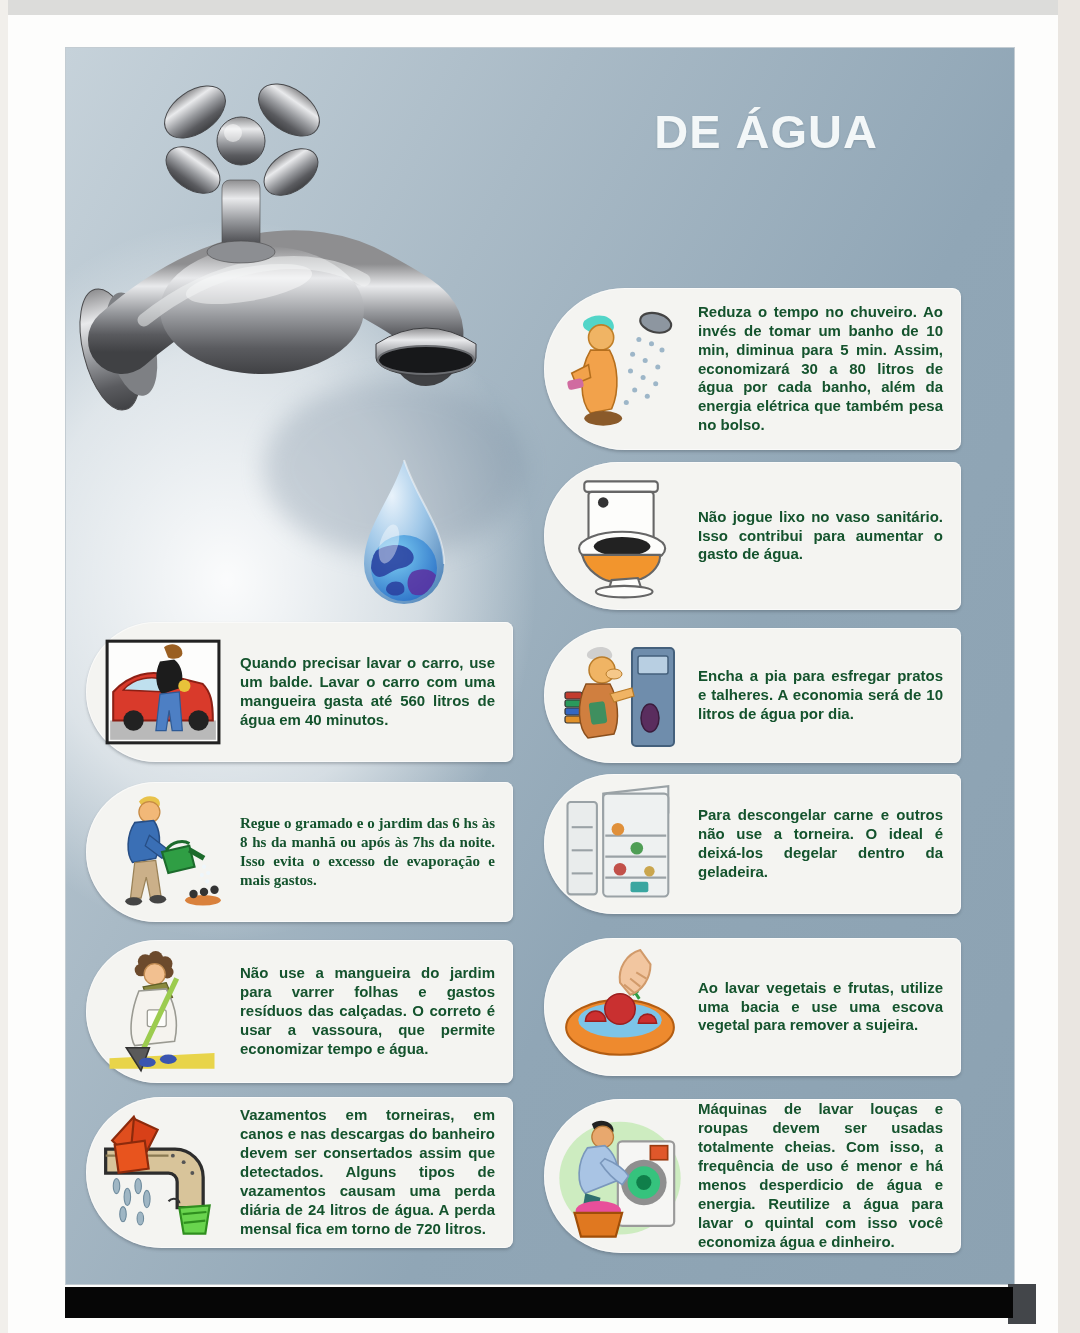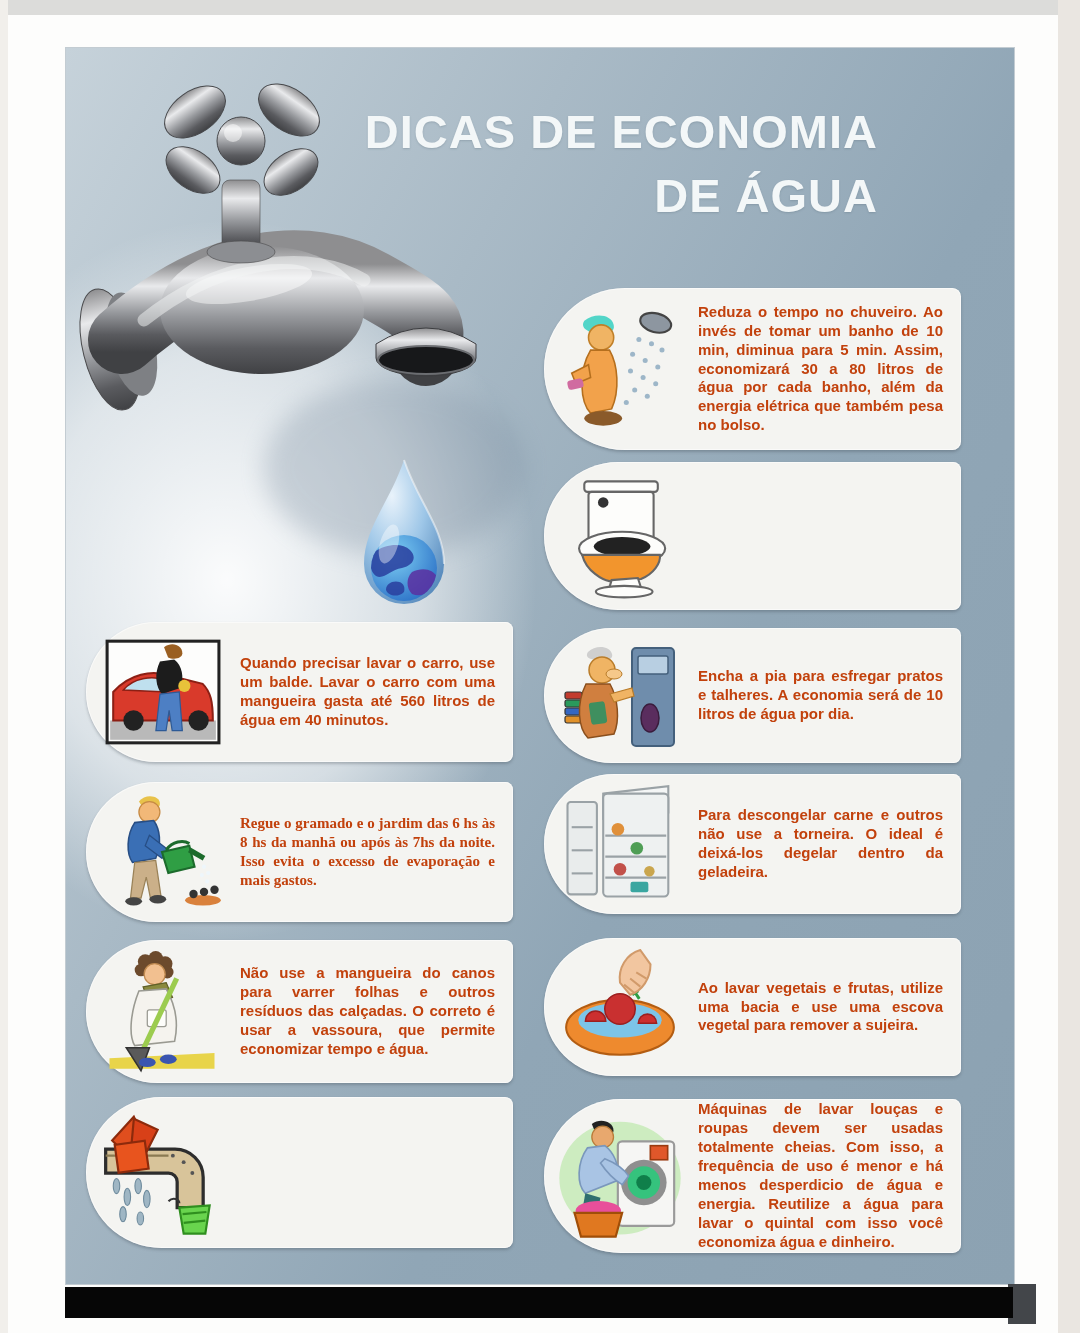--- a/index.html
+++ b/index.html
@@ -18,21 +18,21 @@
   .title{position:absolute;top:52px;right:136px;text-align:right;color:#f3f7f8;
     font-weight:bold;font-size:47px;line-height:64px;letter-spacing:1px;white-space:nowrap;
     text-shadow:0 1px 2px rgba(70,90,105,.25);}
   .faucet-wrap{position:absolute;left:-2px;top:0;width:492px;height:572px;}
   
   .tip{position:absolute;background:#f4f4f1;border-radius:85px 9px 9px 85px;
     box-shadow:0 2px 3px rgba(55,65,75,.3), inset 0 0 0 1px rgba(255,255,255,.55);
     display:flex;align-items:center;}
   .tip .art{flex:0 0 152px;display:flex;justify-content:center;align-items:center;}
   .tip .txt{flex:1;margin:0;padding:8px 18px 8px 2px;font-size:15px;font-weight:bold;
-    color:#c2410c;text-align:justify;line-height:1.26;}
+    color:#14532d;text-align:justify;line-height:1.26;}
   
   .col-right{left:478px;width:417px;}
   .r0{top:240px;height:162px;} .r1{top:414px;height:148px;} .r2{top:580px;height:135px;}
   .r3{top:726px;height:140px;} .r4{top:890px;height:138px;} .r5{top:1051px;height:154px;}
   
   .col-left{left:20px;width:427px;}
   .l0{top:574px;height:140px;} .l1{top:734px;height:140px;font-family:Liberation Serif, serif;}
   .l2{top:892px;height:143px;} .l3{top:1049px;height:151px;}
   
   .footer-notch{position:absolute;left:1008px;top:1284px;width:28px;height:40px;background:#43464a;}
@@ -42,21 +42,20 @@
 </head>
 <body>
 
 <div class="top-bar"></div>
 <div class="left-strip"></div>
 <div class="right-strip"></div>
 
 <div class="poster">
 
   <div class="title">
-    <div>DICAS DE ECONOMIA</div>
     <div>DE ÁGUA</div>
   </div>
 
   <div class="faucet-wrap">
     <svg width="492" height="572" viewBox="0 0 492 572">
       <defs>
         <linearGradient id="met" x1="0" y1="0" x2="0" y2="1">
           <stop offset="0" stop-color="#8e8e90"></stop>
             <stop offset="0.25" stop-color="#e9eaec"></stop>
           <stop offset="0.55" stop-color="#97999d"></stop>
@@ -150,20 +149,21 @@
         <rect x="26" y="8" width="70" height="10" rx="3" fill="#fdfdfb" stroke="#666" stroke-width="2"></rect>
         <rect x="30" y="18" width="62" height="48" rx="3" fill="#fdfdfb" stroke="#666" stroke-width="2"></rect>
         <circle cx="44" cy="28" r="5" fill="#333"></circle>
         <ellipse cx="62" cy="72" rx="41" ry="16" fill="#fdfdfb" stroke="#666" stroke-width="2"></ellipse>
         <ellipse cx="62" cy="70" rx="27" ry="9" fill="#222"></ellipse>
         <path d="M 24 78 C 28 94 44 102 50 103 L 80 101 C 92 96 99 86 98 78 Z" fill="#f2952d" stroke="#666" stroke-width="2"></path>
         <path d="M 52 102 L 49 112 L 81 112 L 77 100 Z" fill="#fdfdfb" stroke="#666" stroke-width="2"></path>
         <ellipse cx="64" cy="113" rx="27" ry="5.5" fill="#fdfdfb" stroke="#666" stroke-width="2"></ellipse>
       </svg>
     </div>
+    <p class="txt">Não jogue lixo no vaso sanitário. Isso contribui para aumentar o gasto de água.</p>
   </div>
 
   <div class="tip col-right r2">
     <div class="art">
       <svg width="126" height="120" viewBox="0 0 120 120">
         <rect x="72" y="12" width="42" height="98" rx="4" fill="#6f8dac" stroke="#44607c" stroke-width="2"></rect>
         <rect x="78" y="20" width="30" height="18" rx="2" fill="#b8cfe2" stroke="#44607c" stroke-width="1.5"></rect>
         <ellipse cx="90" cy="82" rx="9" ry="14" fill="#5a2d5e" stroke="#3a1c3c" stroke-width="1.5"></ellipse>
         <g stroke="#333" stroke-width="1.2">
           <rect x="5" y="56" width="17" height="7" rx="2" fill="#c23b2e"></rect>
@@ -303,21 +303,21 @@
         <circle cx="53" cy="24" r="10" fill="#f2c090" stroke="#c08a50" stroke-width="1.2"></circle>
         <path d="M 42 36 L 64 32 L 70 46 L 48 54 Z" fill="#8a8a3e" stroke="#5f5f28" stroke-width="1.2"></path>
         <path d="M 38 40 C 30 60 28 82 34 92 L 72 88 C 76 70 72 52 64 38 Z" fill="#f5f3ee" stroke="#9a9a92" stroke-width="1.5"></path>
         <rect x="46" y="58" width="18" height="16" rx="2" fill="#fdfdfa" stroke="#9a9a92" stroke-width="1.2"></rect>
         <line x1="74" y1="28" x2="40" y2="100" stroke="#9ccc4f" stroke-width="5"></line>
         <path d="M 26 94 L 48 94 L 40 116 Z" fill="#5a5a5a" stroke="#333" stroke-width="1.5"></path>
         <ellipse cx="46" cy="108" rx="8" ry="4.5" fill="#3a55b0"></ellipse>
         <ellipse cx="66" cy="105" rx="8" ry="4.5" fill="#3a55b0"></ellipse>
       </svg>
     </div>
-    <p class="txt">Não use a mangueira do canos para varrer folhas e outros resíduos das calçadas. O correto é usar a vassoura, que permite economizar tempo e água.</p>
+    <p class="txt">Não use a mangueira do jardim para varrer folhas e gastos resíduos das calçadas. O correto é usar a vassoura, que permite economizar tempo e água.</p>
   </div>
 
   <div class="tip col-left l3">
     <div class="art">
       <svg width="130" height="130" viewBox="0 0 120 120">
         <path d="M 8 38 L 72 38 A 26 26 0 0 1 98 64 L 98 92 L 74 92 L 74 68 A 8 8 0 0 0 66 60 L 8 60 Z" fill="#d8c49a" stroke="#2d2d2d" stroke-width="3"></path>
         <line x1="8" y1="44" x2="66" y2="44" stroke="#8a7a52" stroke-width="2"></line>
         <circle cx="80" cy="50" r="1.8" fill="#555"></circle>
           <circle cx="88" cy="60" r="1.8" fill="#555"></circle>
           <circle cx="70" cy="44" r="1.8" fill="#555"></circle>
@@ -331,18 +331,19 @@
             <ellipse cx="46" cy="84" rx="3" ry="8"></ellipse>
           <ellipse cx="24" cy="98" rx="3" ry="7"></ellipse>
             <ellipse cx="40" cy="102" rx="3" ry="6"></ellipse>
         </g>
         <path d="M 76 92 L 104 90 L 100 116 L 80 116 Z" fill="#69d44e" stroke="#2f8f1f" stroke-width="2"></path>
         <line x1="79" y1="98" x2="101" y2="96" stroke="#2f8f1f" stroke-width="2"></line>
         <line x1="80" y1="106" x2="100" y2="104" stroke="#2f8f1f" stroke-width="2"></line>
         <path d="M 66 86 C 70 82 76 84 76 88" fill="none" stroke="#333" stroke-width="2"></path>
       </svg>
     </div>
+    <p class="txt">Vazamentos em torneiras, em canos e nas descargas do banheiro devem ser consertados assim que detectados. Alguns tipos de vazamentos causam uma perda diária de 24 litros de água. A perda mensal fica em torno de 720 litros.</p>
   </div>
 
 </div>
 
 <div class="footer-notch"></div>
 <div class="footer-bar"></div>
 
 </body></html>

